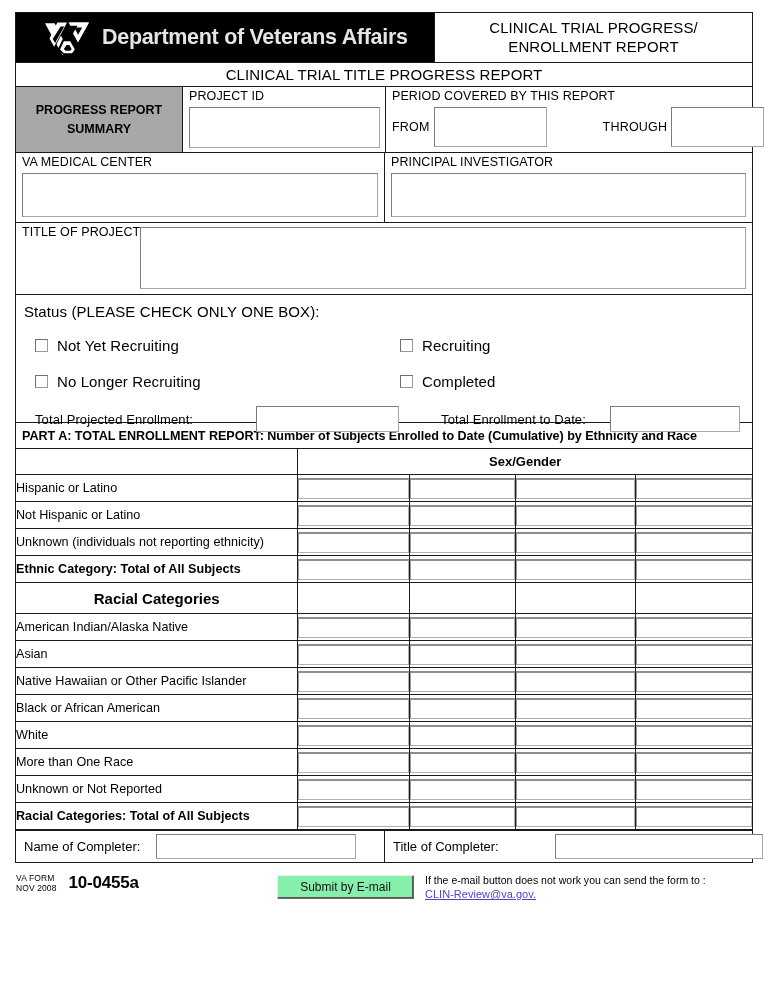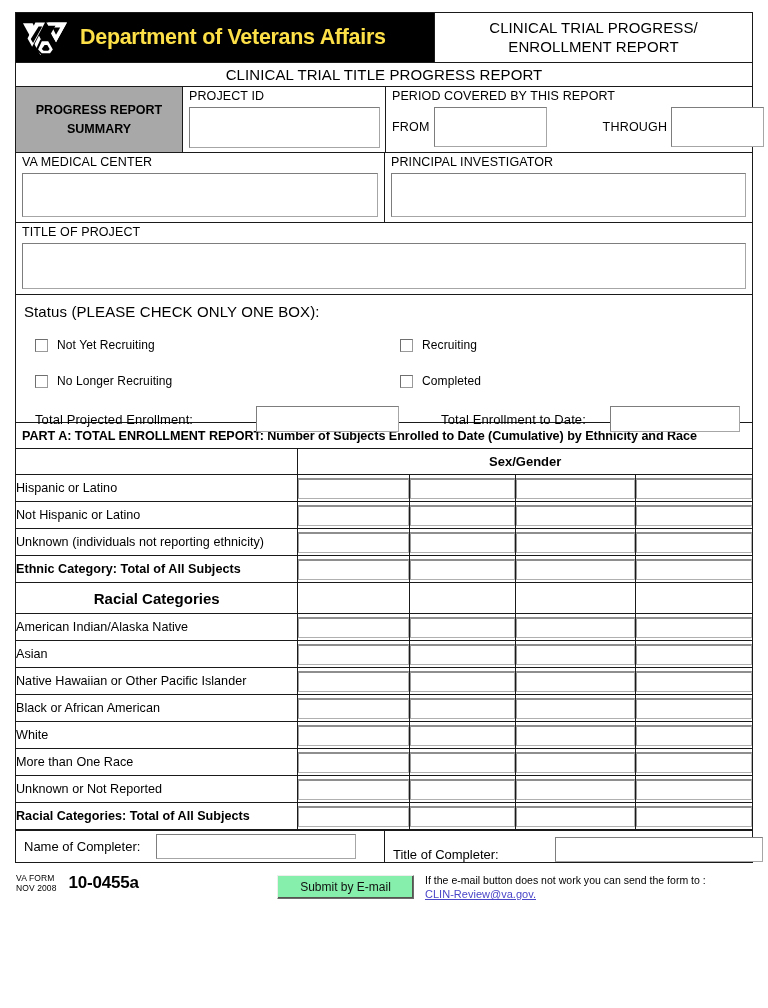--- a/index.html
+++ b/index.html
@@ -28,25 +28,25 @@
   .hdr-row {
     display: flex;
     width: 738px;
     box-sizing: border-box;
     border: 1.5px solid #1a1a1a;
     border-bottom: none;
     height: 50px;
   }
   .va-logo-band {
     background: #000000;
-    color: #fde047;
+    color: #e5e5e5;
     flex: 0 0 418px;
     display: flex;
     align-items: center;
-    padding-left: 6px;
+    padding-left: 28px;
     box-sizing: border-box;
   }
   .va-mark {
     width: 46px;
     height: 34px;
     flex: 0 0 46px;
     margin-right: 12px;
   }
   .va-dept-text {
     font-size: 21.5px;
@@ -177,21 +177,21 @@
 
   
   .title-proj {
     width: 738px;
     box-sizing: border-box;
     border: 1.5px solid #1a1a1a;
     border-bottom: none;
     height: 72px;
     padding: 2px 6px 5px 6px;
     display: flex;
-    flex-direction: column;
+    flex-direction: row;
   }
 
   
   .status-block {
     width: 738px;
     box-sizing: border-box;
     border: 1.5px solid #1a1a1a;
     border-bottom: none;
     height: 128px;
     padding: 8px 6px 0 8px;
@@ -217,21 +217,21 @@
   .chkbox {
     width: 11px;
     height: 11px;
     border: 1px solid #9a9a9a;
     border-top-color: #6f6f6f;
     border-left-color: #6f6f6f;
     background: #ffffff;
     flex: 0 0 11px;
     margin-right: 9px;
   }
-  .chk-label { font-size: 12px; letter-spacing: 0.1px; white-space: nowrap; }
+  .chk-label { font-size: 15px; letter-spacing: 0.1px; white-space: nowrap; }
 
   .enroll-line {
     display: flex;
     align-items: center;
     height: 26px;
     gap: 32px;
   }
   .enroll-item { display: flex; align-items: center; }
   .enroll-item.e1 { flex: 0 0 355px; padding-left: 11px; }
   .enroll-item.e2 { padding-left: 10px; flex: 1 1 auto; }
@@ -324,21 +324,21 @@
 
   
   .completer-row {
     width: 738px;
     box-sizing: border-box;
     border: 1.5px solid #1a1a1a;
     display: flex;
     height: 33px;
   }
   .comp-left { flex: 0 0 369px; border-right: 1.5px solid #1a1a1a; display: flex; align-items: center; padding-left: 8px; box-sizing: border-box; }
-  .comp-right { flex: 1 1 auto; display: flex; align-items: flex-end; padding-left: 8px; box-sizing: border-box; gap: 36px; }
+  .comp-right { flex: 1 1 auto; display: flex; align-items: center; padding-left: 8px; box-sizing: border-box; gap: 36px; }
   .comp-label { font-size: 13px; white-space: nowrap; }
   .comp-box-1 { width: 200px; height: 25px; margin-left: 16px; }
   .comp-box-2 { width: 208px; height: 25px; margin-left: 20px; }
 
   
   .footer {
     width: 738px;
     display: flex;
     align-items: flex-start;
     margin-top: 10px;

